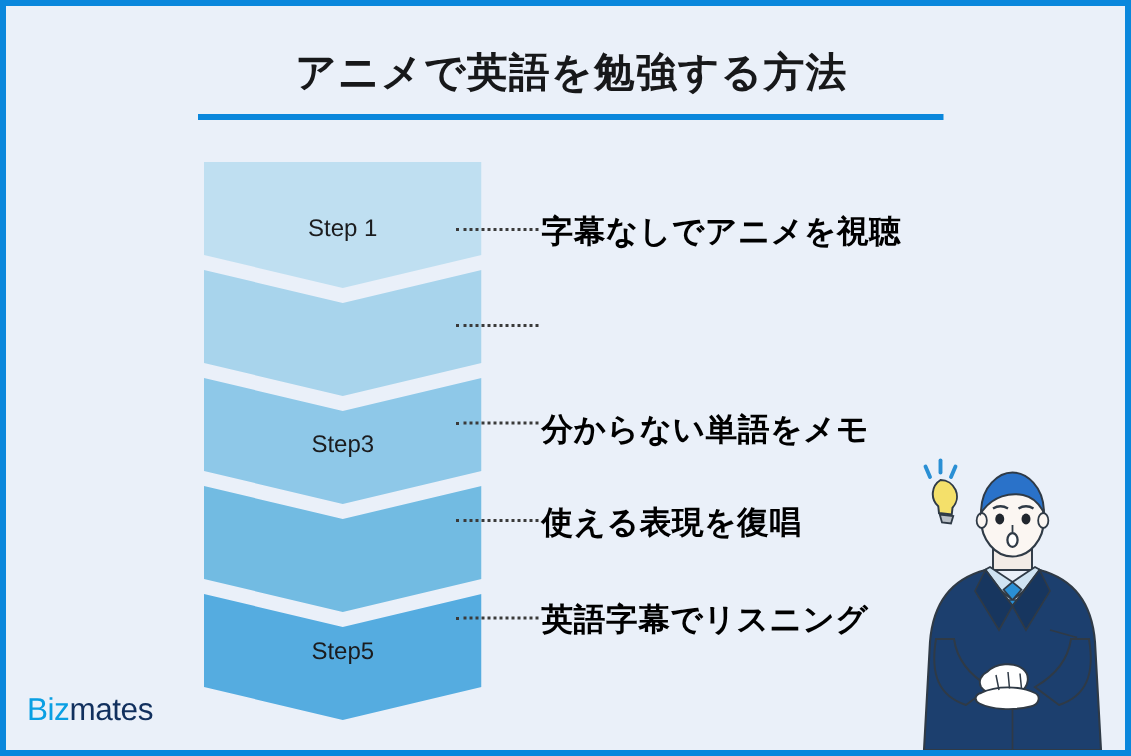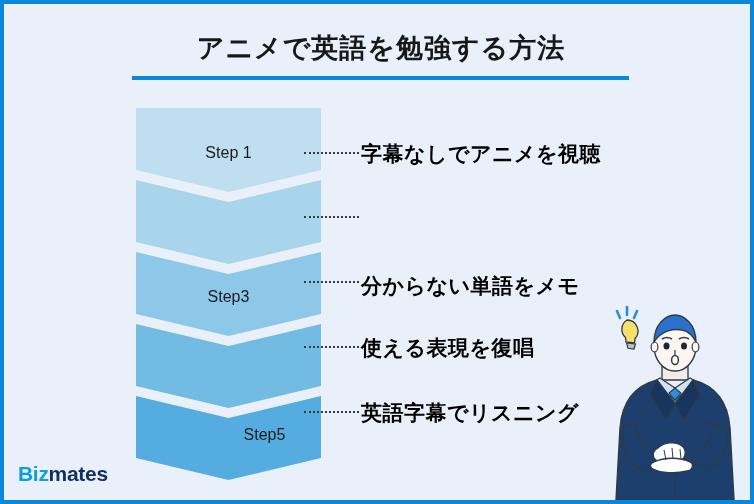--- a/index.html
+++ b/index.html
@@ -68,21 +68,21 @@
     font-size:21px;
     font-weight:700;
     color:#000000;
     white-space:nowrap;
     letter-spacing:0.5px;
   }
 
   
   #logo{
     position:absolute;left:14px;bottom:14px;
-    font-size:21px;font-weight:700;
+    font-size:21px;font-weight:400;
     letter-spacing:-0.3px;
   }
   #logo .biz{color:#0a9fe3;}
   #logo .mates{color:#11305e;}
 
   
   #person{
     position:absolute;right:0px;bottom:0px;
     width:150px;height:200px;
   }
@@ -123,21 +123,21 @@
       <svg class="shape" viewBox="0 0 185 84" preserveAspectRatio="none">
         <polygon points="0,0 92.5,22 185,0 185,62 92.5,84 0,62" fill="#72bbe2"></polygon>
       </svg>
     </div>
 
     <div class="chev" style="top:288px;height:84px;">
       <svg class="shape" viewBox="0 0 185 84" preserveAspectRatio="none">
         <polygon points="0,0 92.5,22 185,0 185,62 92.5,84 0,62" fill="#55ace0"></polygon>
       </svg>
     </div>
-    <div class="step-label" style="top:318px;padding-left:36px;">Step5</div>
+    <div class="step-label" style="top:318px;">Step5</div>
 
   </div>
 
   <div class="leader" style="left:300px;top:148px;width:55px;"></div>
   <div class="leader" style="left:300px;top:212px;width:55px;"></div>
   <div class="leader" style="left:300px;top:277px;width:55px;"></div>
   <div class="leader" style="left:300px;top:342px;width:55px;"></div>
   <div class="leader" style="left:300px;top:407px;width:55px;"></div>
 
   <div class="item-text" style="left:357px;top:136px;">字幕なしでアニメを視聴</div>

